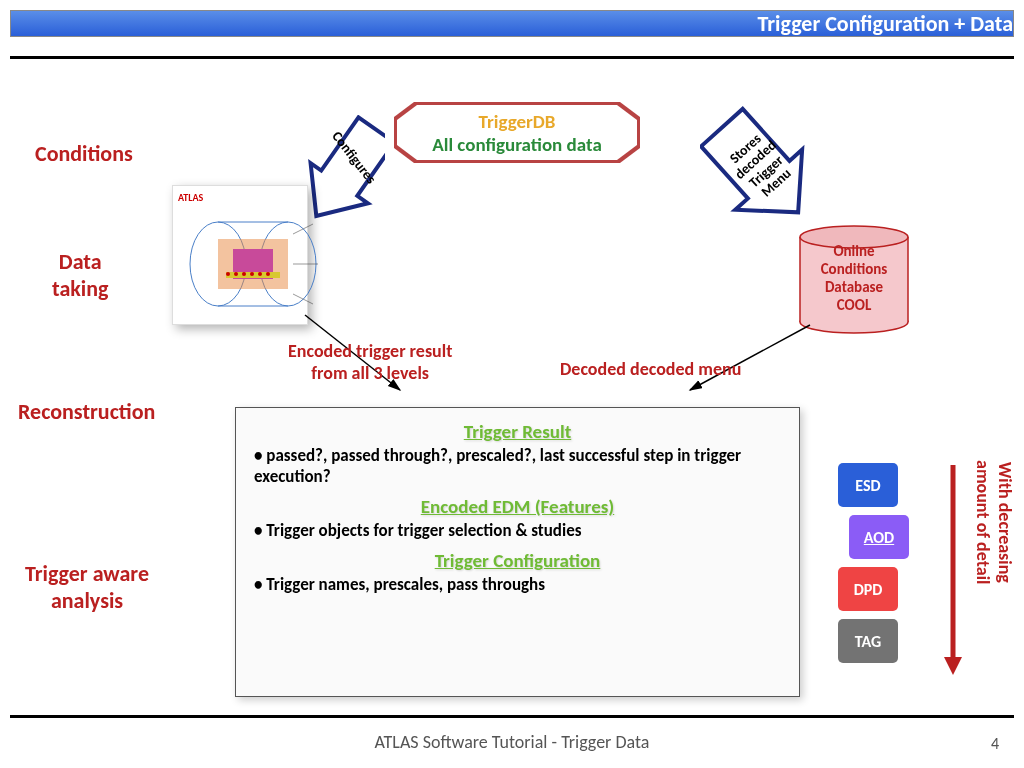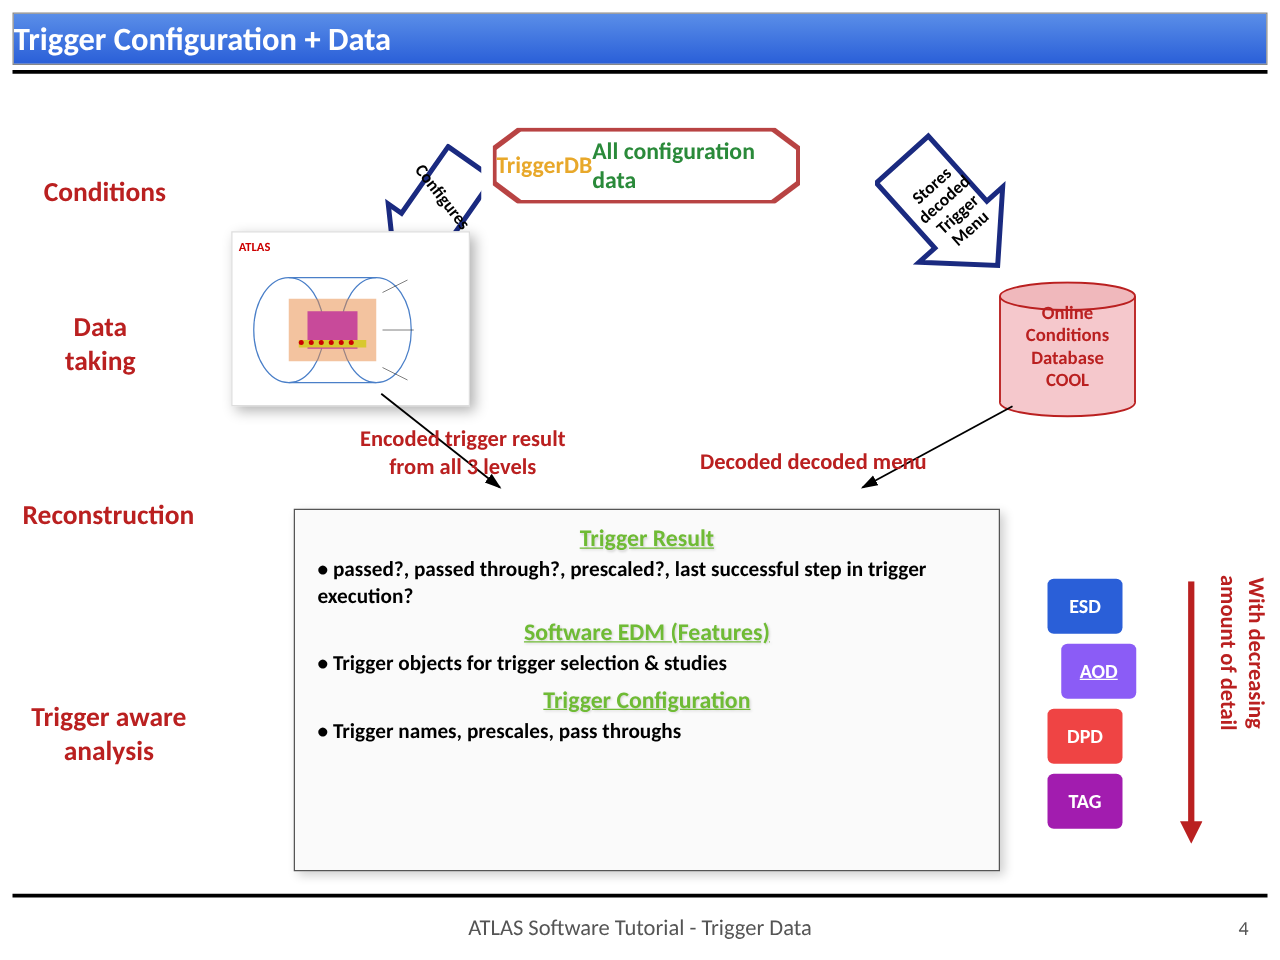--- a/index.html
+++ b/index.html
@@ -1,28 +1,28 @@
 <!DOCTYPE html>
 <html><head>
 <meta charset="utf-8">
 <style>
   * { box-sizing: border-box; margin: 0; padding: 0; }
   body { width: 1024px; height: 768px; font-family: Calibri, Arial, sans-serif; background: #fff; position: relative; overflow: hidden; }
-  .title-bar { position: absolute; top: 10px; left: 10px; right: 10px; height: 42px; background: linear-gradient(to bottom, #5a8ee8, #2a5fd8); border: 1px solid #888; display: flex; align-items: center; justify-content: flex-start; color: #fff; font-size: 26px; font-weight: bold; }
+  .title-bar { position: absolute; top: 10px; left: 10px; right: 10px; height: 27px; background: linear-gradient(to bottom, #5a8ee8, #2a5fd8); border: 1px solid #888; display: flex; align-items: center; justify-content: flex-end; color: #fff; font-size: 22px; font-weight: bold; }
   .title-underline { position: absolute; top: 56px; left: 10px; right: 10px; height: 3px; background: #000; }
   .stage-label { position: absolute; font-size: 22px; font-weight: bold; color: #ba2020; }
-  .octagon { position: absolute; top: 105px; left: 397px; width: 240px; height: 55px; background: #fff; display: flex; flex-direction: row; align-items: center; justify-content: center; clip-path: polygon(20px 0, calc(100% - 20px) 0, 100% 15px, 100% calc(100% - 15px), calc(100% - 20px) 100%, 20px 100%, 0 calc(100% - 15px), 0 15px); }
+  .octagon { position: absolute; top: 105px; left: 397px; width: 240px; height: 55px; background: #fff; display: flex; flex-direction: column; align-items: center; justify-content: center; clip-path: polygon(20px 0, calc(100% - 20px) 0, 100% 15px, 100% calc(100% - 15px), calc(100% - 20px) 100%, 20px 100%, 0 calc(100% - 15px), 0 15px); }
   .octagon-border { position: absolute; top: 102px; left: 394px; width: 246px; height: 61px; background: #b84343; clip-path: polygon(20px 0, calc(100% - 20px) 0, 100% 15px, 100% calc(100% - 15px), calc(100% - 20px) 100%, 20px 100%, 0 calc(100% - 15px), 0 15px); }
   .oct-l1 { font-weight: bold; font-size: 19px; color: #e8a82a; }
   .oct-l2 { font-weight: bold; font-size: 19px; color: #2a8a3a; }
   .arrow-box { position: absolute; }
   .arrow-configures { top: 115px; left: 305px; width: 80px; height: 120px; }
   .arrow-stores { top: 105px; left: 700px; width: 120px; height: 130px; }
   .arrow-label { font-size: 14px; font-weight: bold; position: absolute; text-align: center; line-height: 1.1; }
-  .atlas-img { position: absolute; top: 185px; left: 185px; width: 191px; height: 140px; border: 1px solid #ddd; box-shadow: 4px 4px 10px rgba(0,0,0,.3); background: #fff; padding: 5px; }
+  .atlas-img { position: absolute; top: 185px; left: 172px; width: 136px; height: 140px; border: 1px solid #ddd; box-shadow: 4px 4px 10px rgba(0,0,0,.3); background: #fff; padding: 5px; }
   .atlas-title { font-size: 10px; color: #c00; font-weight: bold; }
   .cool-cyl { position: absolute; top: 225px; left: 798px; width: 112px; height: 110px; }
   .cyl-g { width: 100%; height: 100%; }
   .cool-text { position: absolute; top: 17px; left: 0; width: 100%; text-align: center; font-size: 15px; font-weight: bold; color: #ba2020; line-height: 1.2; }
   .mid-label { position: absolute; font-size: 18px; font-weight: bold; color: #ba2020; text-align: center; }
   .result-box { position: absolute; top: 395px; left: 235px; width: 565px; height: 290px; border: 1.5px solid #555; background: #fafafa; padding: 10px 18px; box-shadow: 3px 3px 8px rgba(0,0,0,.2); margin-top: 12px; }
   .section-h { font-size: 19px; font-weight: bold; color: #6fbb35; text-decoration: underline; text-align: center; margin-top: 2px; text-shadow: 1px 1px 2px rgba(0,0,0,.15); }
   .section-b { font-size: 17px; font-weight: bold; color: #000; margin: 2px 0 8px; }
   .access-line { font-size: 17px; font-weight: bold; text-align: center; margin-top: 6px; }
   .tool-name { font-size: 20px; font-weight: bold; color: #6fbb35; text-shadow: 1px 1px 2px rgba(0,0,0,.15); }
@@ -131,31 +131,31 @@
   <line x1="130" y1="5" x2="10" y2="70" stroke="#000" stroke-width="1.5" marker-end="url(#ah2)"></line>
 </svg>
 
 <div class="mid-label" style="top:340px;left:288px;white-space:pre">Encoded trigger result
 from all 3 levels</div>
 <div class="mid-label" style="top:358px;left:560px">Decoded decoded menu</div>
 
 <div class="result-box">
   <div class="section-h">Trigger Result</div>
   <div class="section-b">• passed?, passed through?,  prescaled?, last successful step in trigger execution?</div>
-  <div class="section-h">Software EDM (Features)</div>
+  <div class="section-h">Encoded EDM (Features)</div>
   <div class="section-b">• Trigger objects for trigger selection &amp; studies</div>
   <div class="section-h">Trigger Configuration</div>
   <div class="section-b">• Trigger names, prescales, pass throughs</div>
 </div>
 
 <div id="formats">
     <div class="format-tag" style="left: 838px; top: 463px; background: rgb(42, 95, 216);">ESD</div>
     <div class="format-tag" style="left: 849px; top: 515px; background: #8b5cf6; text-decoration: underline;">AOD</div>
     <div class="format-tag" style="left: 838px; top: 567px; background: #ef4444;">DPD</div>
-    <div class="format-tag" style="left: 838px; top: 619px; background: #a21caf;">TAG</div>
+    <div class="format-tag" style="left: 838px; top: 619px; background: #737373;">TAG</div>
   </div>
 
 <div class="vert-text" style="white-space:pre">With decreasing
 amount of detail</div>
 <svg class="vert-arrow" viewBox="0 0 18 210">
   <line x1="9" y1="0" x2="9" y2="195" stroke="#ba2020" stroke-width="5"></line>
   <path d="M0 192 L18 192 L9 210 Z" fill="#ba2020"></path>
 </svg>
 
 <div class="footer-line"></div>

